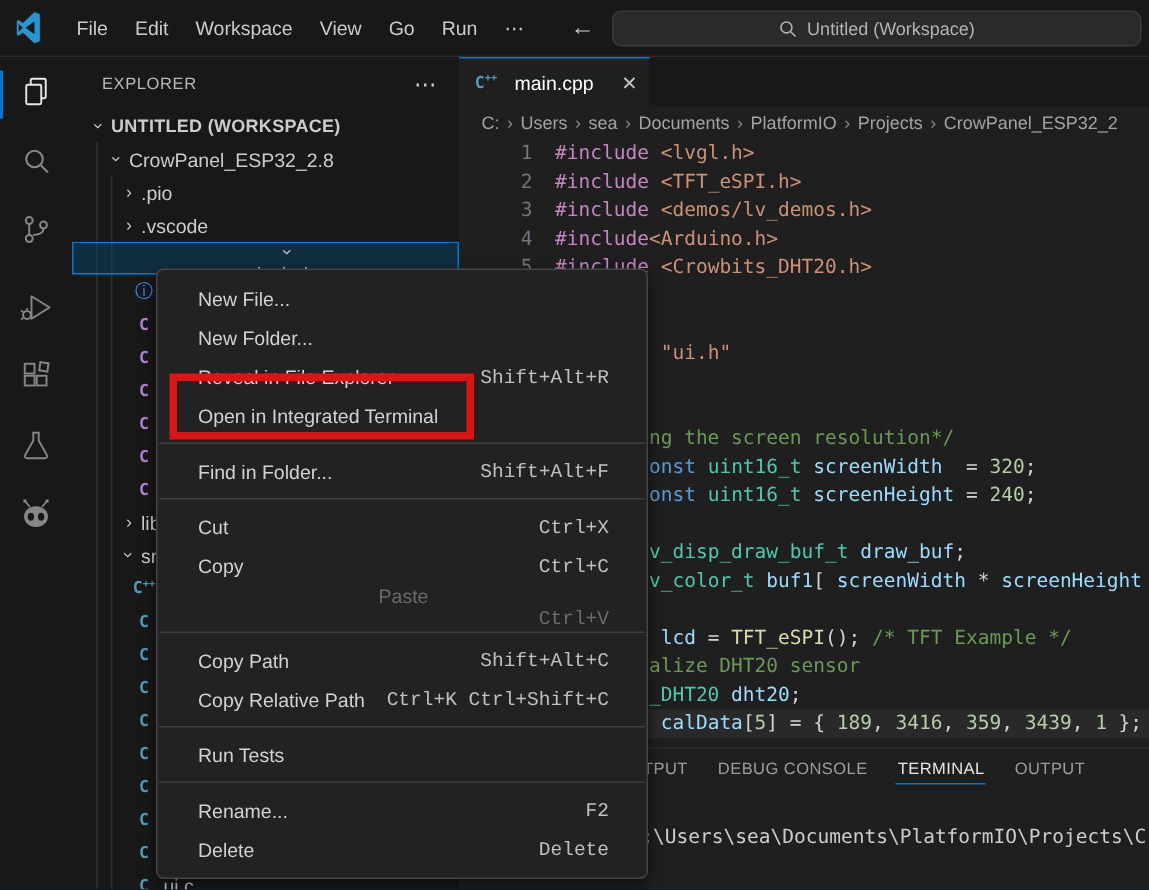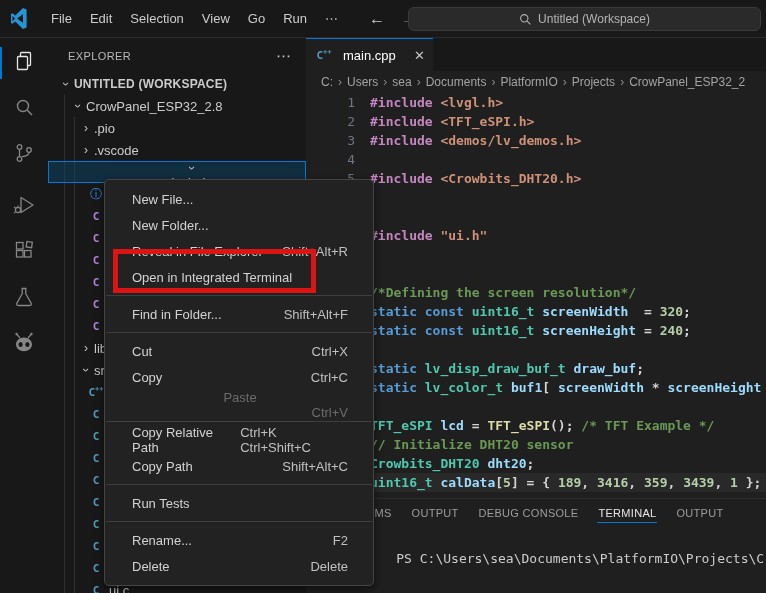--- a/index.html
+++ b/index.html
@@ -66,68 +66,68 @@
     font-size:13px; color:#ffffff; }
   .tab .close { margin-left:auto; color:#c5c5c5; font-size:13px; }
   .breadcrumb { height:22px; display:flex; align-items:center; gap:5px; padding-left:15px;
     font-size:12px; color:#a3a3a3; white-space:nowrap; overflow:hidden; flex-shrink:0; }
   .breadcrumb .sep { color:#8a8a8a; font-size:12px; }
   .code { height:405px; overflow:hidden; font-family:"DejaVu Sans Mono",monospace;
     font-size:13px; line-height:19px; flex-shrink:0; }
   .codeline { display:flex; height:19px; white-space:pre; }
   .codeline.hl { background:#292929; }
   .lnum { width:49px; text-align:right; color:#6e7681; flex-shrink:0; }
-  .ltext { padding-left:15px;font-weight:bold; }
+  .ltext { padding-left:15px; }
   .tk-kw  { color:var(--tk-kw); }
   .tk-str { color:var(--tk-str); }
   .tk-cmt { color:var(--tk-cmt); }
   .tk-kw2 { color:var(--tk-kw2); }
   .tk-type{ color:var(--tk-type); }
   .tk-var { color:var(--tk-var); }
   .tk-num { color:var(--tk-num); }
   .tk-fn  { color:var(--tk-fn); }
   .tk-pl  { color:#d4d4d4; }
   
   .panel { border-top:1px solid #2a2a2a; height:95px; background:#1f1f1f; }
   .panel-tabs { height:28px; display:flex; align-items:center; padding-left:12px; }
   .panel-tab { padding:0 10px; height:100%; display:flex; align-items:center;
     font-size:11px; letter-spacing:.3px; color:#9d9d9d; position:relative; white-space:nowrap; }
   .panel-tab.active { color:#e7e7e7; }
   .panel-tab.active::after { content:''; position:absolute; left:9px; right:9px; bottom:4px;
     height:1px; background:var(--accent); }
   .terminal { padding:9px 0 0 12px; font-family:"DejaVu Sans Mono",monospace; font-size:13px;
     color:#cccccc; white-space:pre; overflow:hidden; }
   
-  .context-menu { position:absolute; left:104px; top:179px; width:270px; z-index:50;
+  .context-menu { position:absolute; left:104px; top:179px; width:328px; z-index:50;
     background:#222222; border:1px solid #454545; border-radius:5px;
     box-shadow:0 3px 9px rgba(0,0,0,.55); padding:6px 0; }
   .mi { height:26px; display:flex; align-items:center; padding:0 25px 0 27px;
     font-size:13px; color:#d2d2d2; }
-  .mi .sc { margin-left:auto; color:#c0c0c0; }
+  .mi .sc { margin-left:auto; color:#c0c0c0;font-family:Liberation Mono, monospace; }
   .mi.disabled, .mi.disabled .sc { color:#6b6b6b;flex-direction:column; }
   .msep { height:1px; background:#3e3e3e; margin:5px 1px; }
   
   .annotation { position:absolute; left:113px; top:249px; width:203px; height:44px;
     border:5px solid var(--anno); z-index:60; }
 </style>
 </head>
 <body>
 
 <div class="screen" style="--accent: #0078d4; --anno: #dd1414; --tk-kw: #C586C0; --tk-str: #CE9178; --tk-cmt: #6A9955; --tk-kw2: #569CD6; --tk-type: #4EC9B0; --tk-var: #9CDCFE; --tk-num: #B5CEA8; --tk-fn: #DCDCAA;">
 
   <header class="titlebar">
     <span class="vscode-logo">
       <svg viewBox="0 0 128 128">
           <path fill="#2596d1" d="M95 9 73 0 26 45 9 32 0 37v54l9 5 17-13 47 45 22-9V9zM73 90 37 64l36-26v52zM9 48l16 16-16 16V48z"></path>
         </svg>
     </span>
     <nav class="menubar">
         <span class="menu-item">File</span>
         <span class="menu-item">Edit</span>
-        <span class="menu-item">Selection</span>
+        <span class="menu-item">Workspace</span>
         <span class="menu-item">View</span>
         <span class="menu-item">Go</span>
         <span class="menu-item">Run</span>
         <span class="menu-item">⋯</span>
       </nav>
     <div class="nav-arrows">
       <span class="nav-arrow">←</span>
       <span class="nav-arrow disabled">→</span>
     </div>
     <div class="command-center">
@@ -324,21 +324,21 @@
           <span>PlatformIO</span>
           <span class="sep">›</span>
           <span>Projects</span>
           <span class="sep">›</span>
           <span>CrowPanel_ESP32_2</span>
         </div>
       <div class="code">
           <div class="codeline"><span class="lnum">1</span><span class="ltext"><span class="tk-kw">#include</span><span class="tk-pl"> </span><span class="tk-str">&lt;lvgl.h&gt;</span></span></div>
           <div class="codeline"><span class="lnum">2</span><span class="ltext"><span class="tk-kw">#include</span><span class="tk-pl"> </span><span class="tk-str">&lt;TFT_eSPI.h&gt;</span></span></div>
           <div class="codeline"><span class="lnum">3</span><span class="ltext"><span class="tk-kw">#include</span><span class="tk-pl"> </span><span class="tk-str">&lt;demos/lv_demos.h&gt;</span></span></div>
-          <div class="codeline"><span class="lnum">4</span></div>
+          <div class="codeline"><span class="lnum">4</span><span class="ltext"><span class="tk-kw">#include</span><span class="tk-str">&lt;Arduino.h&gt;</span></span></div>
           <div class="codeline"><span class="lnum">5</span><span class="ltext"><span class="tk-kw">#include</span><span class="tk-pl"> </span><span class="tk-str">&lt;Crowbits_DHT20.h&gt;</span></span></div>
           <div class="codeline"><span class="lnum">6</span><span class="ltext"></span></div>
           <div class="codeline"><span class="lnum">7</span><span class="ltext"></span></div>
           <div class="codeline"><span class="lnum">8</span><span class="ltext"><span class="tk-kw">#include</span><span class="tk-pl"> </span><span class="tk-str">"ui.h"</span></span></div>
           <div class="codeline"><span class="lnum">9</span><span class="ltext"></span></div>
           <div class="codeline"><span class="lnum">10</span><span class="ltext"></span></div>
           <div class="codeline"><span class="lnum">11</span><span class="ltext"><span class="tk-cmt">/*Defining the screen resolution*/</span></span></div>
           <div class="codeline"><span class="lnum">12</span><span class="ltext"><span class="tk-kw2">static</span><span class="tk-pl"> </span><span class="tk-kw2">const</span><span class="tk-pl"> </span><span class="tk-type">uint16_t</span><span class="tk-pl"> </span><span class="tk-var">screenWidth</span><span class="tk-pl">  = </span><span class="tk-num">320</span><span class="tk-pl">;</span></span></div>
           <div class="codeline"><span class="lnum">13</span><span class="ltext"><span class="tk-kw2">static</span><span class="tk-pl"> </span><span class="tk-kw2">const</span><span class="tk-pl"> </span><span class="tk-type">uint16_t</span><span class="tk-pl"> </span><span class="tk-var">screenHeight</span><span class="tk-pl"> = </span><span class="tk-num">240</span><span class="tk-pl">;</span></span></div>
           <div class="codeline"><span class="lnum">14</span><span class="ltext"></span></div>
@@ -392,27 +392,27 @@
       <div class="mi">
         <span>Copy</span>
         <span class="sc">Ctrl+C</span>
       </div>
       <div class="mi disabled">
         <span>Paste</span>
         <span class="sc">Ctrl+V</span>
       </div>
       <div class="msep"></div>
       <div class="mi">
+        <span>Copy Path</span>
+        <span class="sc">Shift+Alt+C</span>
+      </div>
+      <div class="mi">
         <span>Copy Relative Path</span>
         <span class="sc">Ctrl+K Ctrl+Shift+C</span>
       </div>
-      <div class="mi">
-        <span>Copy Path</span>
-        <span class="sc">Shift+Alt+C</span>
-      </div>
       <div class="msep"></div>
       <div class="mi">
         <span>Run Tests</span>
       </div>
       <div class="msep"></div>
       <div class="mi">
         <span>Rename...</span>
         <span class="sc">F2</span>
       </div>
       <div class="mi">

